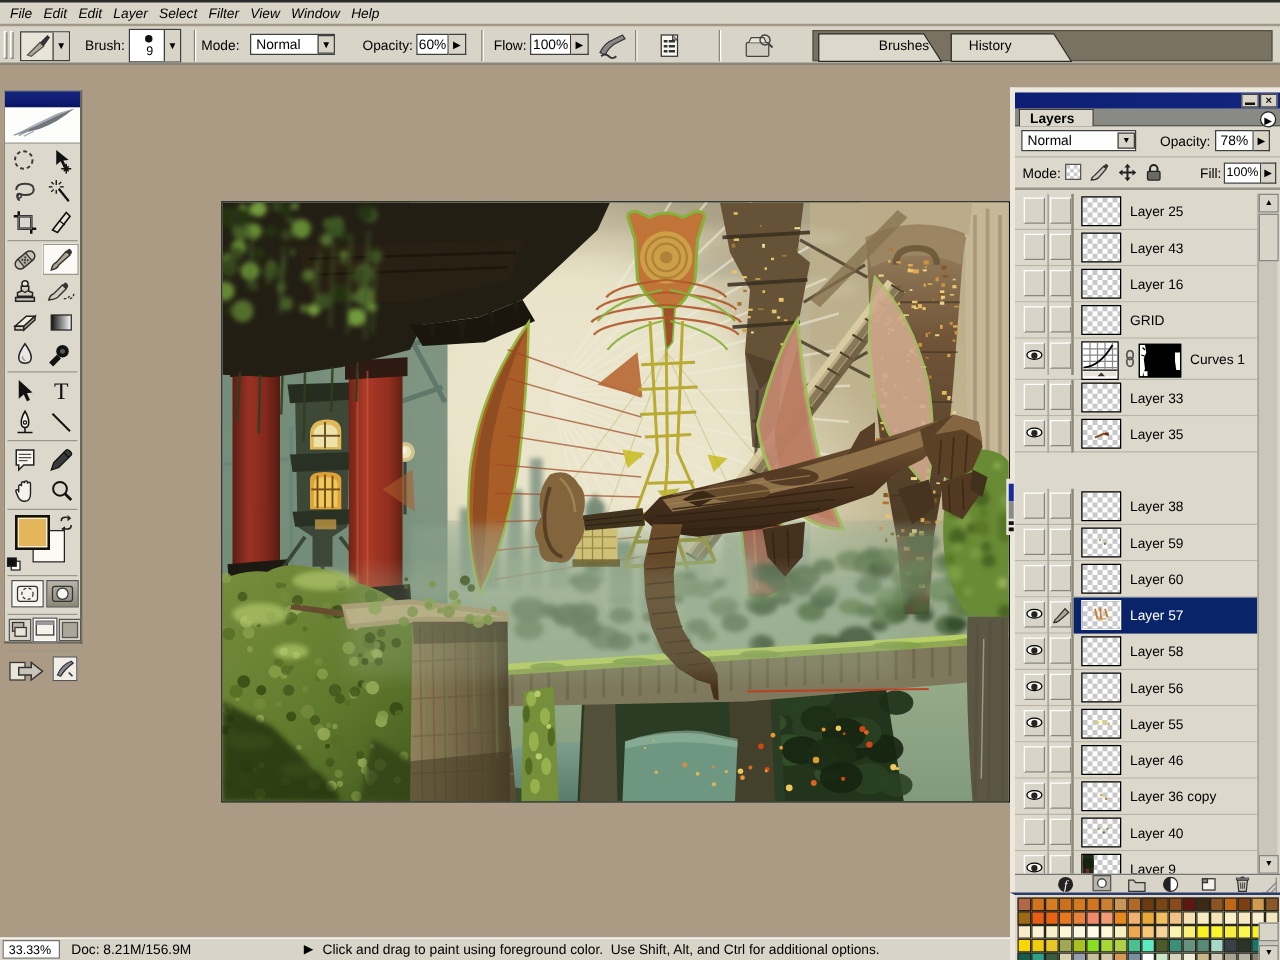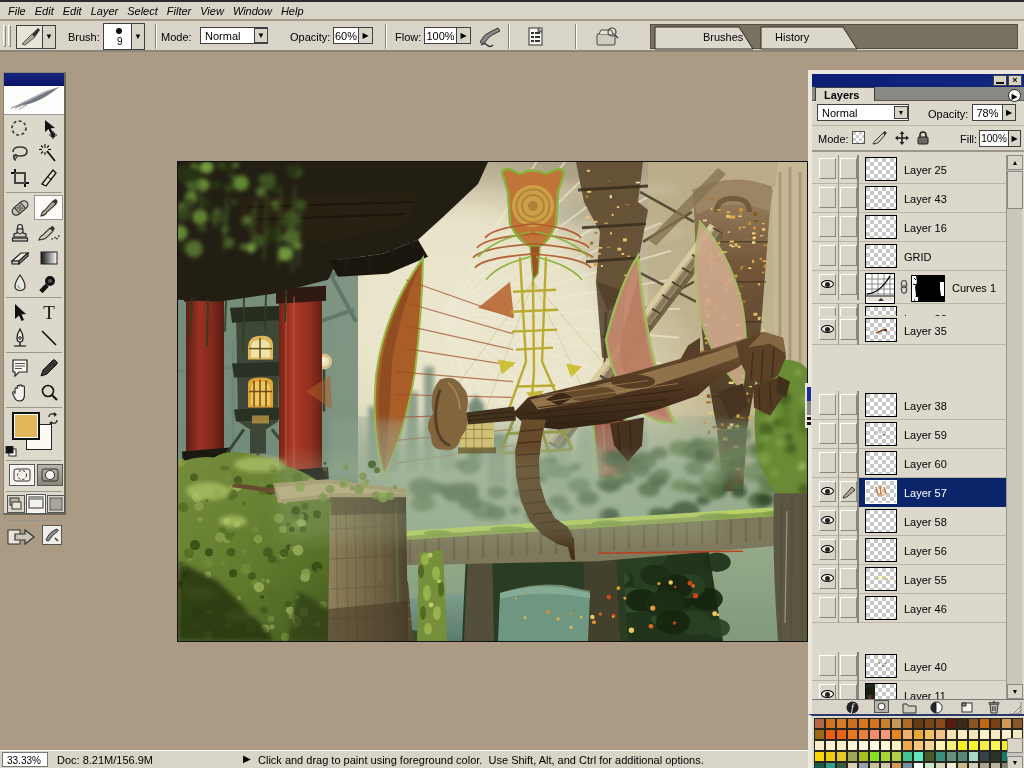--- a/index.html
+++ b/index.html
@@ -1578,21 +1578,21 @@
         <div class="lname" style="left:140px;top:11px;">Curves 1</div>
       </div>
       <div class="lrow" style="top:149px; height:29px;">
         <div class="lcolsep"></div>
         <div class="lcolsep2"></div>
         <div class="leyebox"></div>
         <div class="lbrushbox"></div>
         <div class="lthumb" style="border-color:#000;"></div>
         <div class="lname" style="">Layer 33</div>
       </div>
-      <div class="lrow" style="top:161px; height:29px;padding-left:14px;">
+      <div class="lrow" style="top:178px; height:29px;padding-left:14px;">
         <div class="lcolsep"></div>
         <div class="lcolsep2"></div>
         <div class="leyebox">
           <div class="eye"></div>
         </div>
         <div class="lbrushbox"></div>
         <div class="lthumb" style="border-color:#000;">
           <svg width="32" height="24" viewBox="0 0 32 24" style="position:absolute">
             <path d="M10 14 l7 -3 l4 1" stroke="#8a4a22" stroke-width="1.6" fill="none"></path>
             <rect x="18" y="10" width="3" height="2" fill="#6a3214"></rect>
@@ -1686,20 +1686,35 @@
         <div class="lname" style="">Layer 55</div>
       </div>
       <div class="lrow" style="top:439px; height:29px;">
         <div class="lcolsep"></div>
         <div class="lcolsep2"></div>
         <div class="leyebox"></div>
         <div class="lbrushbox"></div>
         <div class="lthumb" style="border-color:#000;"></div>
         <div class="lname" style="">Layer 46</div>
       </div>
+      <div class="lrow" style="top:468px; height:29px;">
+        <div class="lcolsep"></div>
+        <div class="lcolsep2"></div>
+        <div class="leyebox">
+          <div class="eye"></div>
+        </div>
+        <div class="lbrushbox"></div>
+        <div class="lthumb" style="border-color:#000;">
+          <svg width="32" height="24" viewBox="0 0 32 24" style="position:absolute">
+            <circle cx="15" cy="10" r="1" fill="#c8a040"></circle>
+            <circle cx="19" cy="13" r="1" fill="#a88030"></circle>
+          </svg>
+        </div>
+        <div class="lname" style="">Layer 36 copy</div>
+      </div>
       <div class="lrow" style="top:497px; height:29px;">
         <div class="lcolsep"></div>
         <div class="lcolsep2"></div>
         <div class="leyebox"></div>
         <div class="lbrushbox"></div>
         <div class="lthumb" style="border-color:#000;">
           <svg width="32" height="24" viewBox="0 0 32 24" style="position:absolute">
             <circle cx="13" cy="8" r="1" fill="#909858"></circle>
             <circle cx="17" cy="11" r="1" fill="#788048"></circle>
             <circle cx="20" cy="8" r="1" fill="#909858"></circle>
@@ -1714,21 +1729,21 @@
           <div class="eye"></div>
         </div>
         <div class="lbrushbox"></div>
         <div class="lthumb" style="border-color:#000;">
           <svg width="32" height="24" viewBox="0 0 32 24" style="position:absolute">
             <rect x="0" y="0" width="9" height="24" fill="#20281a"></rect>
             <path d="M2 24 l1 -14 2 0 1 14" fill="#7a2a20"></path>
             <path d="M0 4 q5 -3 9 0 l0 6 q-5 2 -9 0 Z" fill="#18200f"></path>
           </svg>
         </div>
-        <div class="lname" style="">Layer 11</div>
+        <div class="lname" style="">Layer 9</div>
       </div>
     </div>
   <div style="position:absolute; left:194px; top:81px; width:16px; height:544px; background:#cac6ba; border-left:1px solid #9a968a;">
     <div style="position:absolute;top:0;left:0;width:16px;height:15px;background:#d8d4c8;border:1px solid #888;font-size:7px;text-align:center;line-height:13px;">▲</div>
     <div style="position:absolute;top:16px;left:0;width:16px;height:38px;background:#d8d4c8;border:1px solid #888;"></div>
     <div style="position:absolute;bottom:0;left:0;width:16px;height:15px;background:#d8d4c8;border:1px solid #888;font-size:7px;text-align:center;line-height:13px;">▼</div>
   </div>
   <div style="position:absolute; left:0; top:625px; width:212px; height:16px; border-top:1px solid #777; background:#d8d4c8;">
     <svg width="13" height="13" viewBox="0 0 13 13" style="position:absolute;left:34px;top:1px;">
         <circle cx="6.5" cy="6.5" r="6" fill="#222"></circle>

